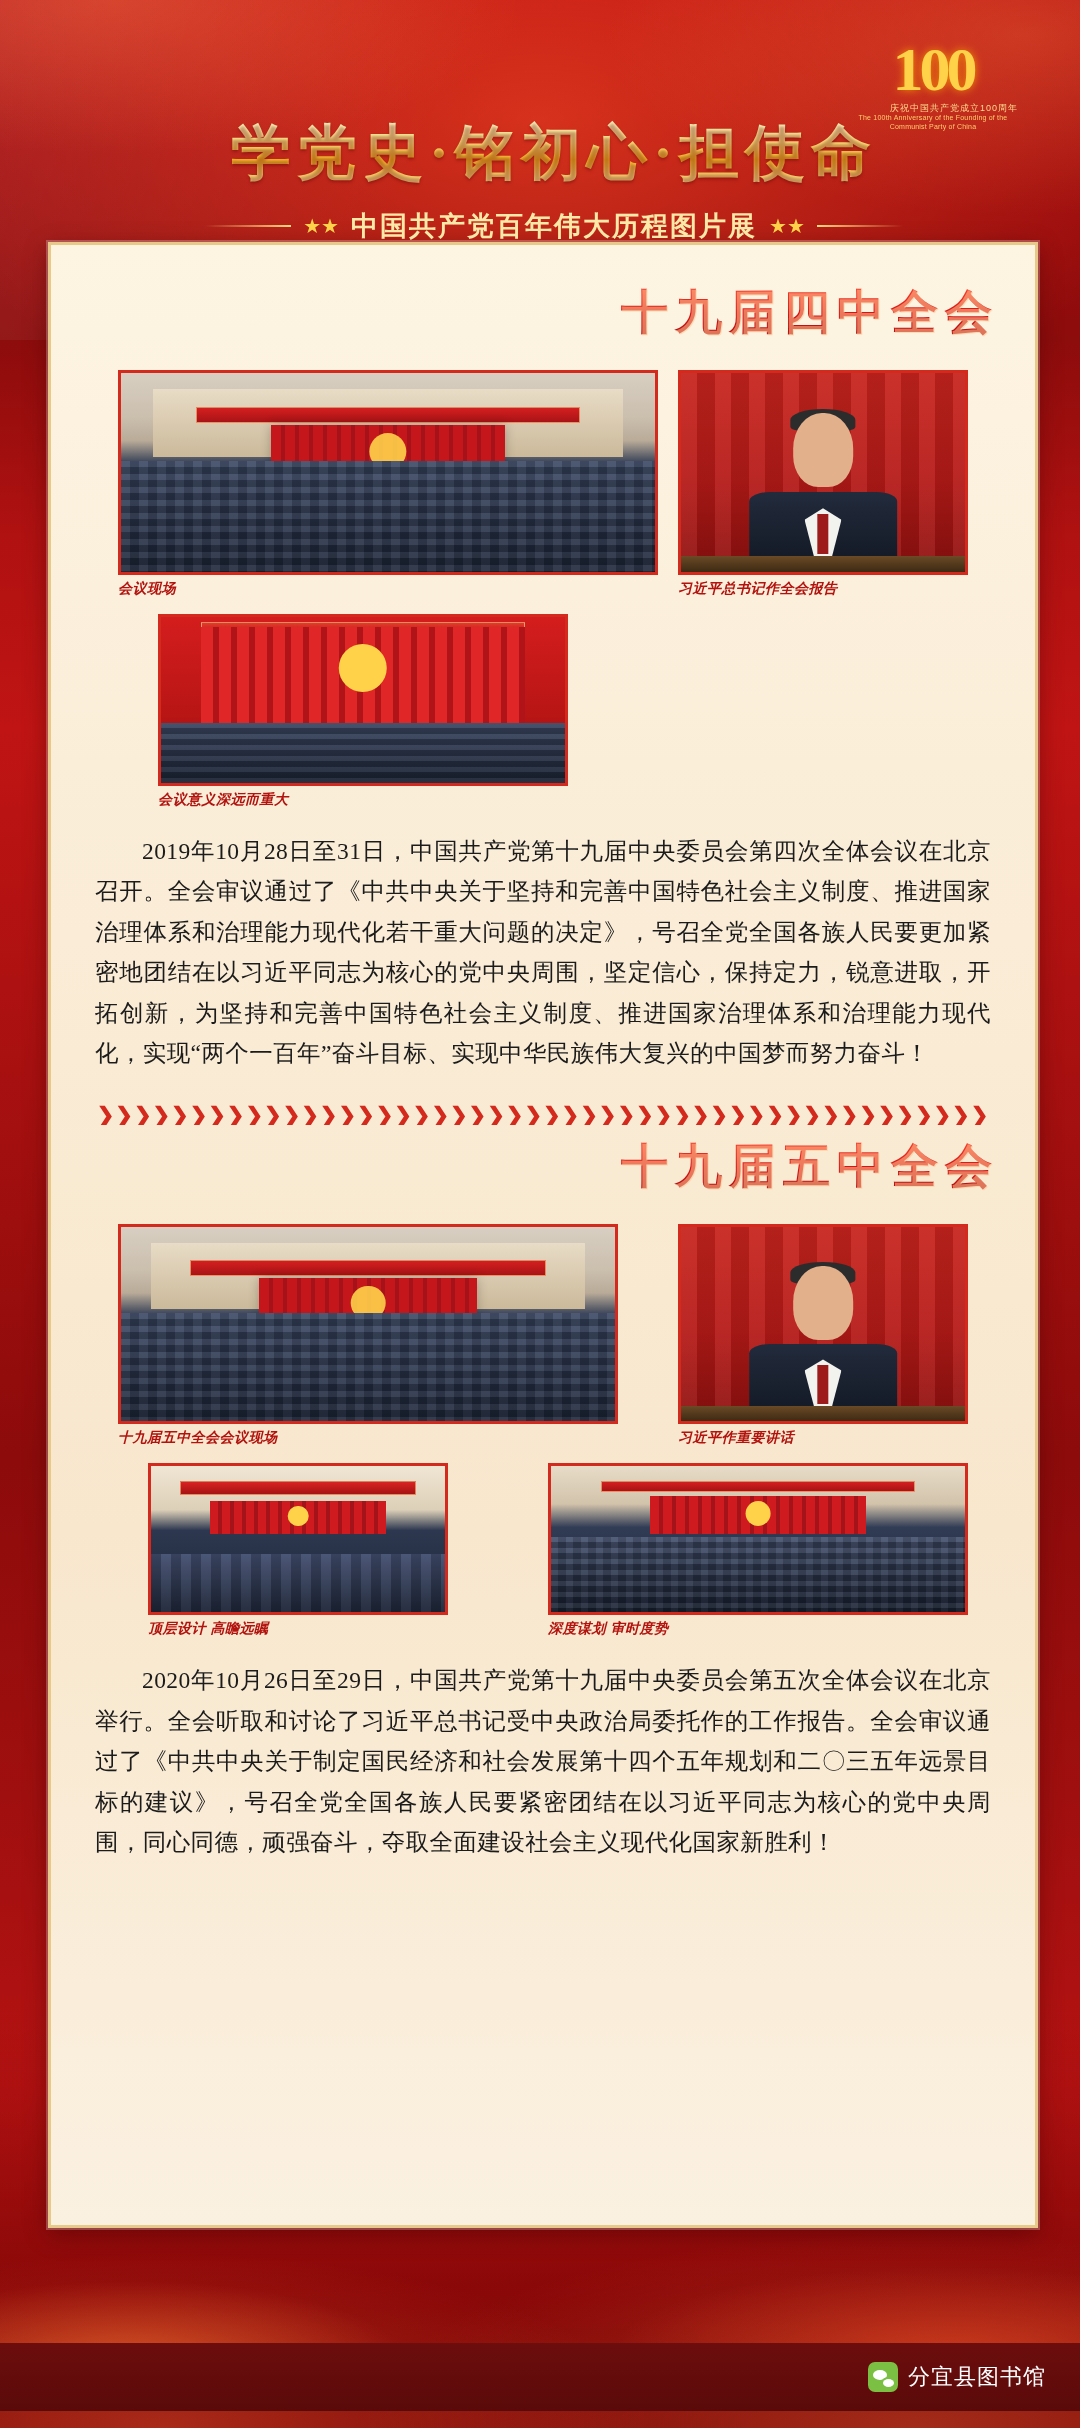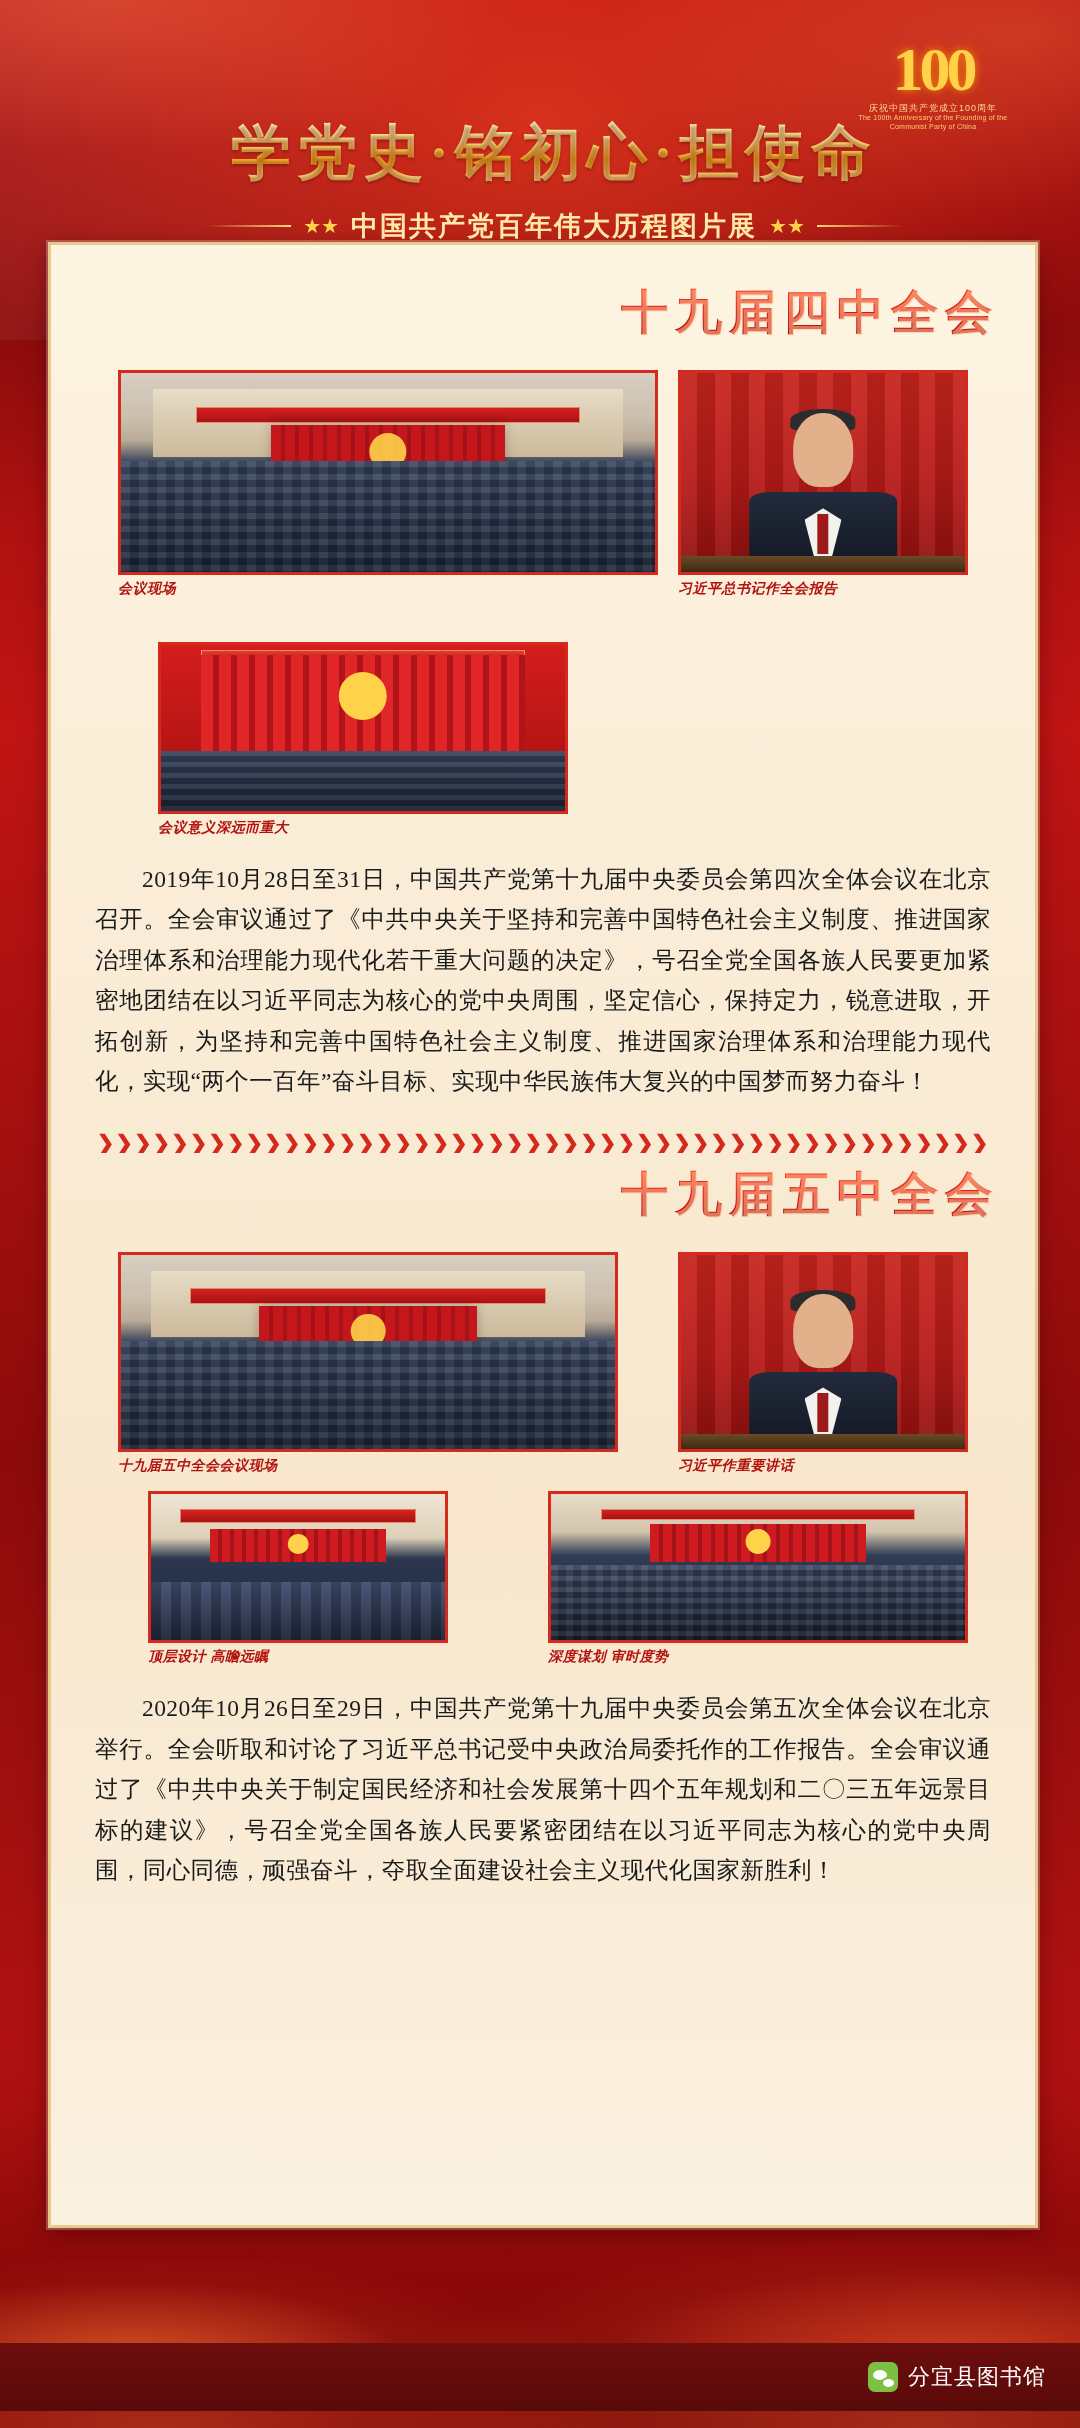--- a/index.html
+++ b/index.html
@@ -63,20 +63,21 @@
     letter-spacing: -4px;
     line-height: 1;
     text-shadow: 0 0 8px rgba(255,170,0,0.8);
   }
   .logo-100 .sub1 {
     font-size: 9px;
     color: #ffd98f;
     letter-spacing: 1px;
     margin-top: 3px;
     line-height: 1.25;
+    text-align: right;
   }
   .logo-100 .sub2 {
     font-size: 7px;
     color: #ffce6e;
     letter-spacing: 0.2px;
     line-height: 1.2;
   }
 
   
   .header {
@@ -497,21 +498,21 @@
                   <div class="shirt"></div>
                   <div class="tie"></div>
                   <div class="desk"></div>
                 </div>
               </div>
               <div class="cap right">习近平总书记作全会报告</div>
             </div>
           </div>
 
           <div class="row">
-            <div class="cell" style="width:484px;margin-left:40px;margin-top:28px;">
+            <div class="cell" style="width:484px;margin-left:40px;">
               <div class="photo" style="width:410px;height:172px;">
                 <div class="redflag">
                   <div class="hdr"></div>
                   <div class="fl"></div>
                   <div class="em"></div>
                   <div class="seats2"></div>
                 </div>
               </div>
               <div class="cap right">会议意义深远而重大</div>
             </div>

